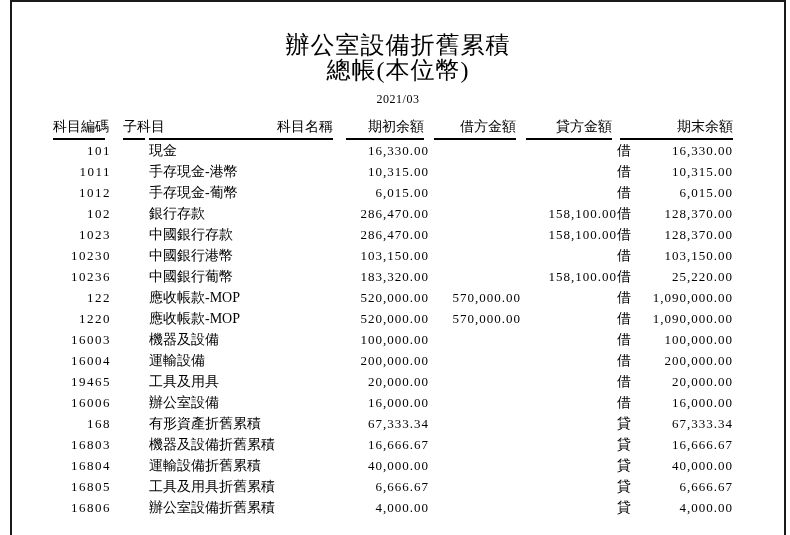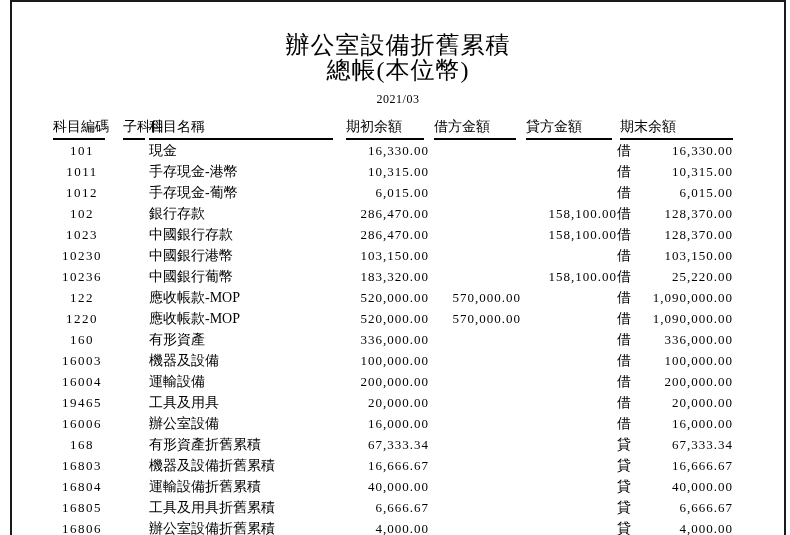--- a/index.html
+++ b/index.html
@@ -35,30 +35,30 @@
     overflow: visible;
     font-weight: normal;
   }
   thead tr { height: 27px; }
   thead th { vertical-align: bottom; font-size: 14px; }
   .hd {
     display: block;
     border-bottom: 2px solid #000;
     padding-bottom: 2px;
     margin: 0 5px;
-    text-align: left;
+    text-align: right;
   }
   th.h-code .hd { margin-left: 0; margin-right: 6px; text-align: center; }
   th.h-sub  .hd { margin-left: 12px; margin-right: 4px; text-align: left; }
   th.h-name .hd { margin: 0 8px 0 0; }
   th.h-ending .hd { margin: 0 0 0 3px; }
 
   tbody tr { height: 21px; }
   tbody td { font-size: 13px; vertical-align: middle; }
-  td.code { text-align: center; letter-spacing: 1.5px; }
+  td.code { text-align: right; letter-spacing: 1.5px; }
   td.sub  { text-align: left; }
   td.name { text-align: left; font-size: 14px; }
   td.num  { text-align: right; letter-spacing: 1px; padding-right: 4px; }
   td.dc   { text-align: left; font-size: 14px; padding-left: 3px; }
 </style>
 </head>
 <body>
 
 <div class="page">
 
@@ -189,30 +189,20 @@
       <td class="code">1220</td>
       <td class="sub"></td>
       <td class="name">應收帳款-MOP</td>
       <td class="num">520,000.00</td>
       <td class="num">570,000.00</td>
       <td class="num"></td>
       <td class="dc">借</td>
       <td class="num">1,090,000.00</td>
     </tr>
         <tr>
-      <td class="code">160</td>
-      <td class="sub"></td>
-      <td class="name">有形資產</td>
-      <td class="num">336,000.00</td>
-      <td class="num"></td>
-      <td class="num"></td>
-      <td class="dc">借</td>
-      <td class="num">336,000.00</td>
-    </tr>
-        <tr>
       <td class="code">16003</td>
       <td class="sub"></td>
       <td class="name">機器及設備</td>
       <td class="num">100,000.00</td>
       <td class="num"></td>
       <td class="num"></td>
       <td class="dc">借</td>
       <td class="num">100,000.00</td>
     </tr>
         <tr>

